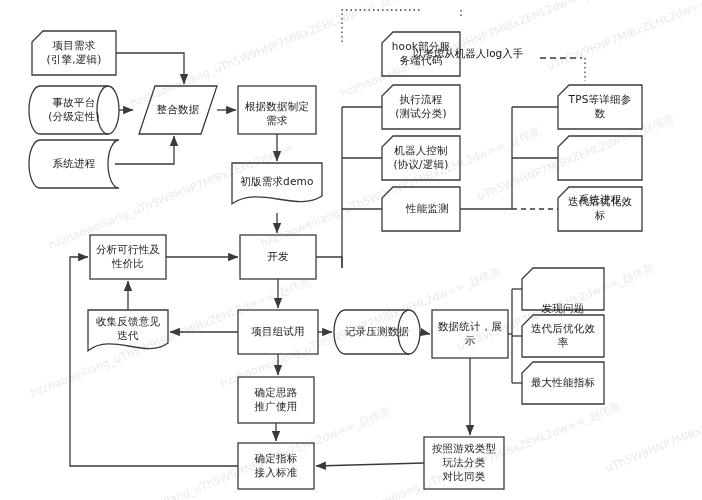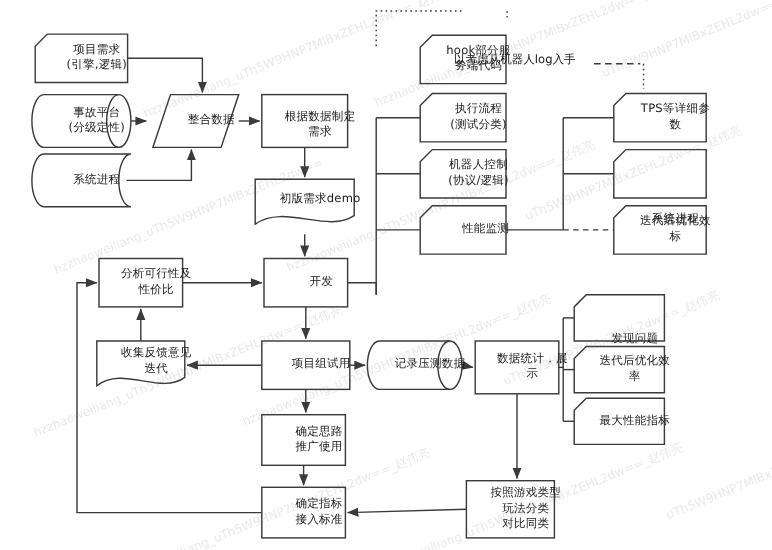--- a/index.html
+++ b/index.html
@@ -3,21 +3,21 @@
 <meta charset="utf-8">
 <style>
   html,body{margin:0;padding:0;background:#ffffff;}
   body{width:702px;height:500px;overflow:hidden;
        font-family:"DejaVu Sans","Liberation Sans",sans-serif;}
   #stage{position:relative;width:702px;height:500px;background:#fff;}
   svg.layer{position:absolute;left:0;top:0;width:702px;height:500px;}
   .node-label{
     position:absolute;display:flex;align-items:center;justify-content:center;
     text-align:center;color:#1a1a1a;font-size:10.5px;line-height:1.32;
-    white-space:pre-line;pointer-events:none;letter-spacing:.2px;padding-left:14px;
+    white-space:pre-line;pointer-events:none;letter-spacing:.2px;
   }
   .wm{position:absolute;color:rgba(120,120,120,.17);font-size:11px;
       pointer-events:none;user-select:none;white-space:nowrap;}
   .note-label{position:absolute;font-size:10.5px;color:#111;white-space:nowrap;}
 </style>
 </head>
 <body>
 
 <div id="stage">
   <svg class="layer" id="shapes" viewBox="0 0 702 500">

